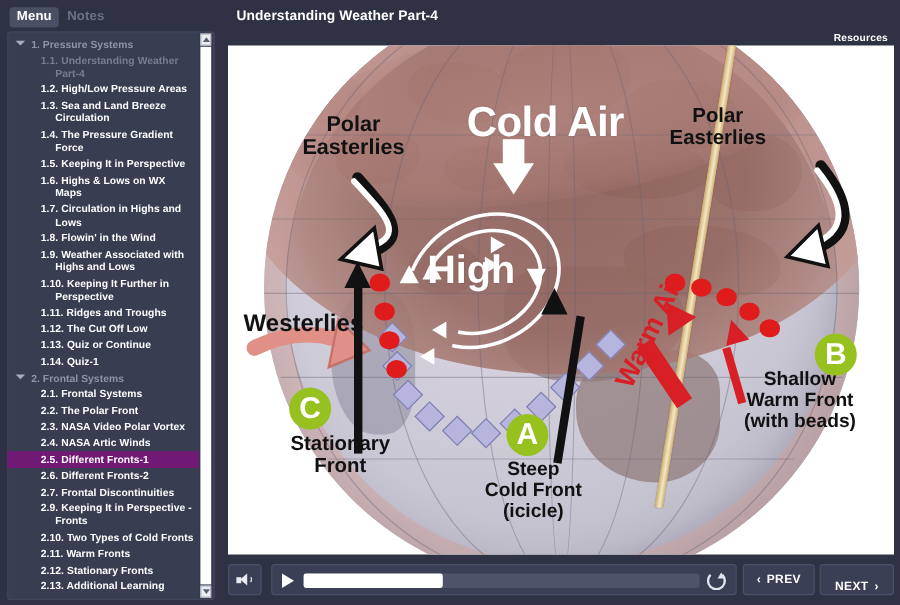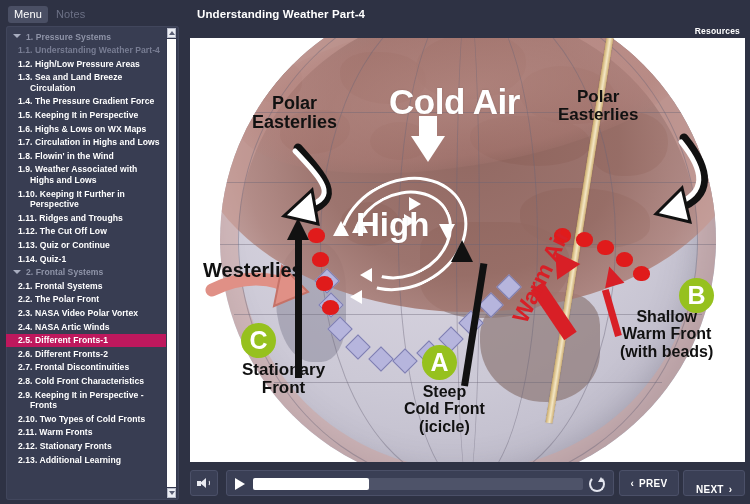--- a/index.html
+++ b/index.html
@@ -12,21 +12,21 @@
   #app { position: relative; width: 750px; height: 504px; background: #2e3244; }
 
   
   #sidebar {
     position: absolute; left: 0; top: 0; width: 185px; height: 504px;
     background: #2e3244;
   }
   #tabbar { position: absolute; left: 0; top: 4px; width: 185px; height: 20px; }
   .tab {
     position: absolute; top: 2px;
-    font-size: 11px; font-weight: normal; letter-spacing: .1px;
+    font-size: 11px; font-weight: bold; letter-spacing: .1px;
     padding: 2px 6px 3px 6px; border-radius: 3px; text-align: right;
   }
   .tab.active { left: 8px; background: #4a4f64; color: #ffffff; }
   .tab.inactive { left: 50px; background: transparent; color: #6c7186; }
 
   #menuPanel {
     position: absolute; left: 6px; top: 26px; width: 173px; height: 474px;
     background: #383d52; border-radius: 3px;
     box-shadow: inset 0 0 0 1px #41465c;
     overflow: hidden;
@@ -43,23 +43,23 @@
     letter-spacing: .05px;
   }
   .menu-row .txt { display: block; }
   .menu-row.lvl1 { color: #8f94a8; padding-left: 20px; font-weight: bold; }
   .menu-row.lvl1 .caret {
     position: absolute; left: 7px; top: 4px;
     width: 0; height: 0;
     border-left: 4px solid transparent; border-right: 4px solid transparent;
     border-top: 4px solid #a8adbf;
   }
-  .menu-row.lvl2 { padding-left: 24px; text-indent: -12px; }
+  .menu-row.lvl2 { padding-left: 40px; text-indent: -12px; }
   .menu-row.dim { color: #787d93; }
-  .menu-row.sel { background: #be185d; }
+  .menu-row.sel { background: #701a75; }
 
   #scrollbar {
     position: absolute; right: 2px; top: 2px; width: 11px; height: 470px;
     background: #343950;
   }
   #sbTrack {
     position: absolute; left: 1px; top: 11px; width: 9px; height: 448px;
     background: #ffffff;
   }
   .sbBtn {
@@ -324,23 +324,20 @@
             <span class="txt">2.4. NASA Artic Winds</span>
           </div>
           <div class="menu-row lvl2 sel">
             <span class="txt">2.5. Different Fronts-1</span>
           </div>
           <div class="menu-row lvl2">
             <span class="txt">2.6. Different Fronts-2</span>
           </div>
           <div class="menu-row lvl2">
             <span class="txt">2.7. Frontal Discontinuities</span>
-          </div>
-          <div class="menu-row lvl2">
-            <span class="txt">2.8. Cold Front Characteristics</span>
           </div>
           <div class="menu-row lvl2">
             <span class="txt">2.9. Keeping It in Perspective - Fronts</span>
           </div>
           <div class="menu-row lvl2">
             <span class="txt">2.10. Two Types of Cold Fronts</span>
           </div>
           <div class="menu-row lvl2">
             <span class="txt">2.11. Warm Fronts</span>
           </div>

